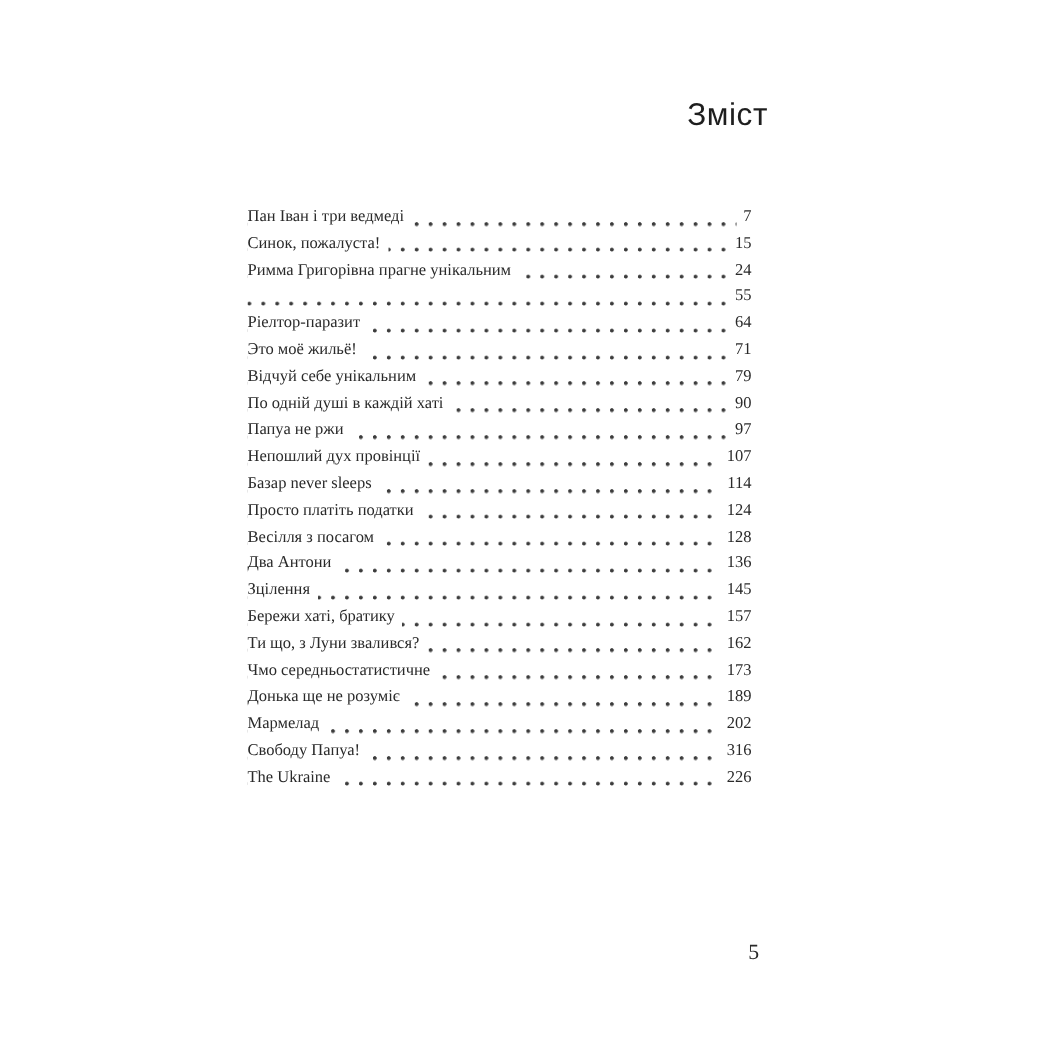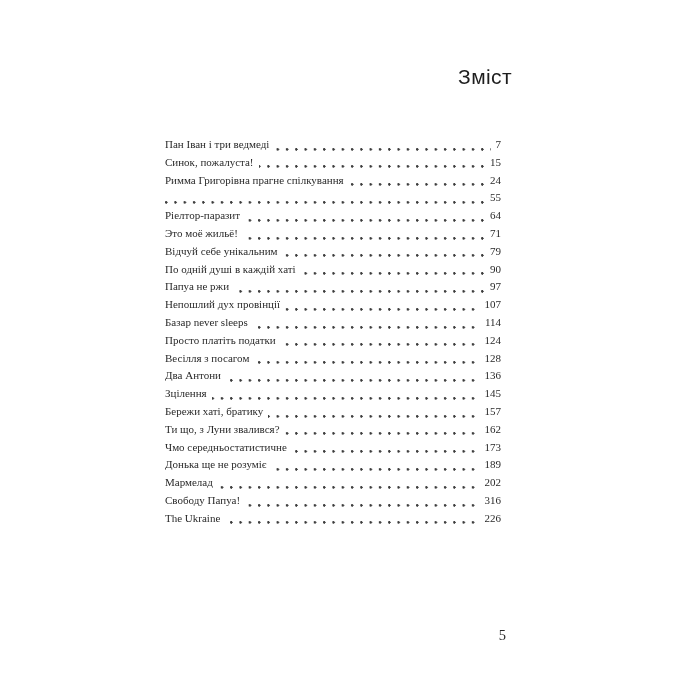--- a/index.html
+++ b/index.html
@@ -90,21 +90,21 @@
         <span class="entry-title">Пан Іван і три ведмеді</span>
         <span class="entry-page">7</span>
       </div>
       <div class="row">
         <div class="leader"></div>
         <span class="entry-title">Синок, пожалуста!</span>
         <span class="entry-page">15</span>
       </div>
       <div class="row">
         <div class="leader"></div>
-        <span class="entry-title">Римма Григорівна прагне спілкування</span>
+        <span class="entry-title">Римма Григорівна прагне унікальним</span>
         <span class="entry-page">24</span>
       </div>
       <div class="row">
         <div class="leader"></div>
         <span class="entry-page">55</span>
       </div>
       <div class="row">
         <div class="leader"></div>
         <span class="entry-title">Ріелтор-паразит</span>
         <span class="entry-page">64</span>

